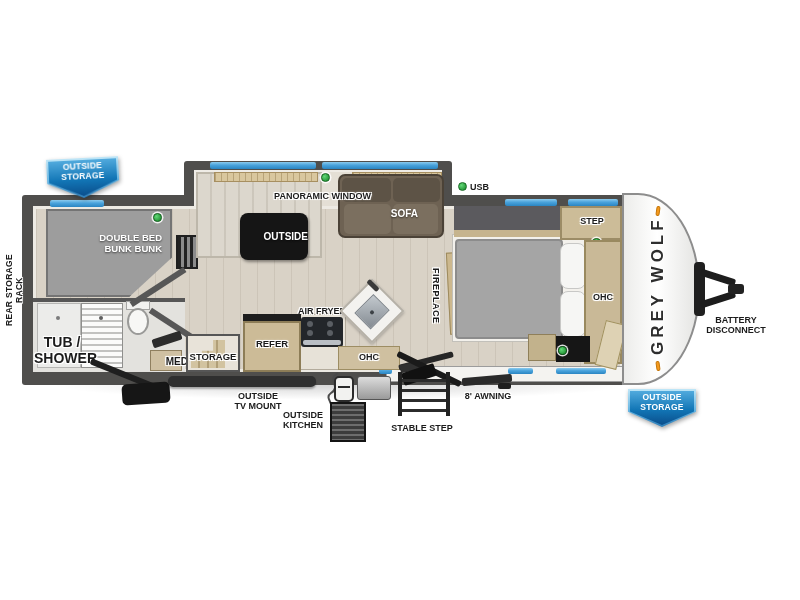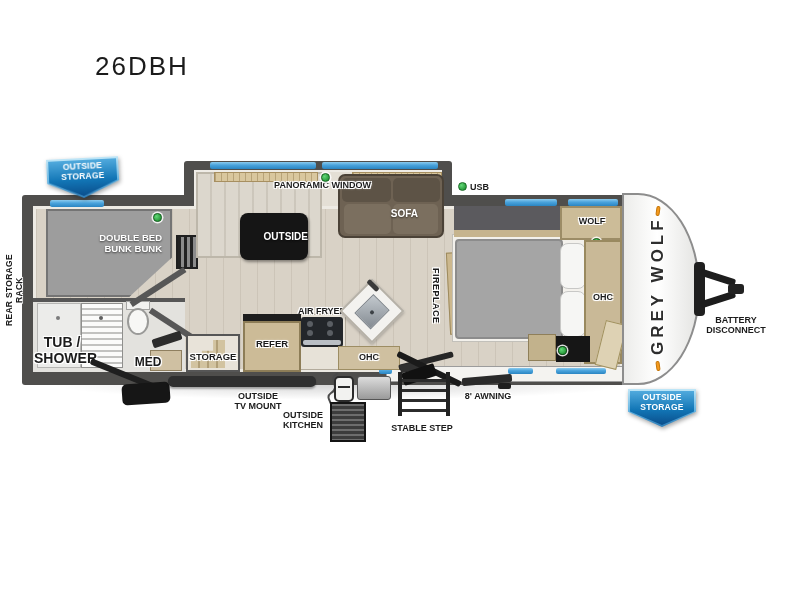--- a/index.html
+++ b/index.html
@@ -30,21 +30,20 @@
   .badge .b-in{position:absolute;inset:2px;background:linear-gradient(180deg,#51aadd 0%,#1276b6 55%,#0a4e8c 100%);
         clip-path:polygon(0 0,100% 0,100% 60%,50% 100%,0 60%);}
   .badge .b-txt{position:absolute;left:0;right:0;top:4px;font:bold 8.5px/1.15 "Liberation Sans",sans-serif;
         color:#fff;text-align:center;white-space:pre-line;letter-spacing:.2px;}
 </style>
 </head>
 <body>
 
 <div id="canvas">
 
-  <div class="abs" style="left:95px;top:53px;font:400 26px/1 'Liberation Sans',sans-serif;color:#1b1b1b;letter-spacing:2px;">26DBH</div>
 
   <div class="abs" style="left:50px;top:370px;width:580px;height:30px;background:radial-gradient(ellipse at center,rgba(0,0,0,.16),transparent 70%);"></div>
 
   <div class="abs wall" style="left:22px;top:195px;width:612px;height:190px;border-radius:3px;"></div>
   <div class="abs wall" style="left:184px;top:161px;width:268px;height:52px;border-radius:3px;"></div>
   <div class="abs" style="left:194px;top:170px;width:248px;height:46px;background:#e4dfd5;border:2px solid #efece6;box-sizing:border-box;"></div>
   <div class="abs floor" style="left:33px;top:206px;width:590px;height:166px;"></div>
 
   <div class="abs" style="left:386px;top:366px;width:248px;height:16px;background:#f4f3f0;border:1px solid #9c9c9c;box-sizing:border-box;"></div>
 
@@ -69,21 +68,21 @@
   <div class="abs" style="left:37px;top:303px;width:44px;height:65px;background:#ececea;border:1px solid #b6b6b4;box-sizing:border-box;"></div>
   <div class="abs" style="left:56px;top:316px;width:4px;height:4px;border-radius:50%;background:#7b7b7b;"></div>
   <div class="abs" style="left:81px;top:303px;width:42px;height:65px;border:1px solid #8f8f8d;box-sizing:border-box;
               background:repeating-linear-gradient(180deg,#fbfbfa 0 4px,#c2c2c0 4px 6px);"></div>
   <div class="abs" style="left:99px;top:316px;width:4px;height:4px;border-radius:50%;background:#5d5d5d;"></div>
   <div class="abs" style="left:126px;top:301px;width:24px;height:9px;background:#f2f2f0;border:1px solid #a5a5a3;box-sizing:border-box;"></div>
   <div class="abs" style="left:127px;top:308px;width:22px;height:27px;background:#f7f7f5;border:2px solid #9a9a98;border-radius:50%;box-sizing:border-box;"></div>
   <div class="lbl" style="left:34px;top:334px;width:56px;font-size:14px;">TUB /
 SHOWER</div>
   <div class="abs" style="left:150px;top:350px;width:32px;height:21px;background:#cfc0a2;border:1px solid #8f7f5f;box-sizing:border-box;"></div>
-  <div class="lbl" style="left:130px;top:356px;width:36px;font-size:12px;">MED</div>
+  <div class="lbl" style="left:152px;top:356px;width:36px;font-size:10px;text-align:right;">MED</div>
 
   <div class="abs" style="left:126px;top:284px;width:64px;height:6px;background:#575757;transform:rotate(-33deg);"></div>
   <div class="abs" style="left:146px;top:322px;width:54px;height:6px;background:#575757;transform:rotate(33deg);"></div>
   <div class="abs" style="left:152px;top:335px;width:30px;height:9px;background:#2c2c2c;transform:rotate(-18deg);border-radius:2px;"></div>
 
   <div class="abs" style="left:196px;top:172px;width:126px;height:86px;background:#dcd7cd;
               background-image:repeating-linear-gradient(90deg,rgba(90,80,60,.12) 0 2px,transparent 2px 14px);
               box-shadow:inset 0 0 0 2px #bdb7aa;"></div>
   <div class="abs" style="left:214px;top:172px;width:104px;height:10px;background:#d9c79e;border:1px solid #a78f60;box-sizing:border-box;
               background-image:repeating-linear-gradient(90deg,rgba(120,95,50,.35) 0 1px,transparent 1px 6px);"></div>
@@ -93,21 +92,21 @@
   <div class="lbl-w" style="left:240px;top:231px;width:68px;font-size:10px;">OUTSIDE</div>
 
   <div class="abs" style="left:338px;top:174px;width:106px;height:64px;background:#6e6253;border:2px solid #4b4237;border-radius:7px;box-sizing:border-box;">
     <div class="abs" style="left:2px;top:2px;width:49px;height:24px;background:#5d5346;border-radius:5px;"></div>
     <div class="abs" style="left:53px;top:2px;width:47px;height:24px;background:#5d5346;border-radius:5px;"></div>
     <div class="abs" style="left:4px;top:28px;width:47px;height:30px;background:#7b6f5f;border-radius:5px;"></div>
     <div class="abs" style="left:53px;top:28px;width:45px;height:30px;background:#7b6f5f;border-radius:5px;"></div>
   </div>
   <div class="lbl-w" style="left:358px;top:208px;width:60px;font-size:10px;">SOFA</div>
 
-  <div class="lbl" style="left:250px;top:180px;width:145px;">PANORAMIC WINDOW</div>
+  <div class="lbl" style="left:250px;top:191px;width:145px;">PANORAMIC WINDOW</div>
   <div class="abs dot" style="left:321px;top:173px;"></div>
 
   <div class="abs dot" style="left:458px;top:182px;"></div>
   <div class="lbl" style="left:470px;top:182px;width:26px;text-align:left;">USB</div>
 
   <div class="abs" style="left:296px;top:314px;width:50px;height:56px;background:#e7e2d8;border:1px solid #b3ab9c;box-sizing:border-box;"></div>
   <div class="abs" style="left:301px;top:317px;width:42px;height:30px;background:#23262a;border-radius:3px;">
     <div class="abs" style="left:6px;top:4px;width:6px;height:6px;border-radius:50%;background:#5a5e63;"></div>
     <div class="abs" style="left:26px;top:4px;width:6px;height:6px;border-radius:50%;background:#5a5e63;"></div>
     <div class="abs" style="left:6px;top:13px;width:6px;height:6px;border-radius:50%;background:#5a5e63;"></div>
@@ -142,21 +141,21 @@
     <div class="abs" style="left:5px;top:7px;width:19px;height:66px;background:#1c1c1c;"></div>
   </div>
 
   <div class="abs" style="left:452px;top:234px;width:138px;height:108px;background:#f3f1ec;border:1px solid #c2c0ba;box-sizing:border-box;"></div>
   <div class="abs" style="left:454px;top:206px;width:108px;height:31px;background:#5b5a5e;border-bottom:7px solid #c6b48e;box-sizing:border-box;"></div>
   <div class="abs" style="left:455px;top:239px;width:108px;height:100px;background:#a5a5a5;border:2px solid #8c8c8c;border-radius:4px;box-sizing:border-box;"></div>
   <div class="abs" style="left:560px;top:243px;width:26px;height:46px;background:#f6f6f4;border:1px solid #c8c8c6;border-radius:8px;box-sizing:border-box;"></div>
   <div class="abs" style="left:560px;top:291px;width:26px;height:46px;background:#f6f6f4;border:1px solid #c8c8c6;border-radius:8px;box-sizing:border-box;"></div>
 
   <div class="abs" style="left:560px;top:206px;width:62px;height:34px;background:#ccbc98;border:2px solid #9c8c66;box-sizing:border-box;"></div>
-  <div class="lbl" style="left:570px;top:216px;width:44px;">WOLF</div>
+  <div class="lbl" style="left:570px;top:216px;width:44px;">STEP</div>
   <div class="abs dot" style="left:592px;top:238px;"></div>
   <div class="abs" style="left:584px;top:240px;width:38px;height:124px;background:#c9b997;border:2px solid #99895f;box-sizing:border-box;"></div>
   <div class="abs" style="left:600px;top:322px;width:22px;height:46px;background:#ded2b4;border:1px solid #a1915f;box-sizing:border-box;transform:rotate(14deg);"></div>
   <div class="lbl" style="left:586px;top:292px;width:34px;">OHC</div>
 
   <div class="abs" style="left:528px;top:334px;width:28px;height:27px;background:#c2b28c;border:1px solid #8f7f59;box-sizing:border-box;"></div>
   <div class="abs" style="left:556px;top:336px;width:34px;height:26px;background:#161616;"></div>
   <div class="abs dot" style="left:558px;top:346px;"></div>
 
   <div class="abs" style="left:622px;top:193px;width:78px;height:192px;background:linear-gradient(90deg,#ececea 0%,#ffffff 45%,#e4e4e2 100%);

